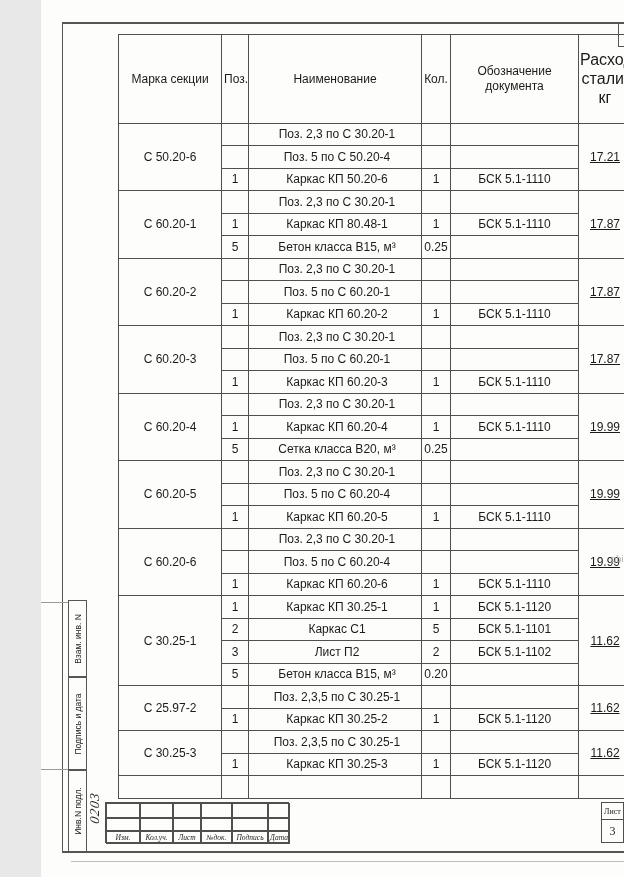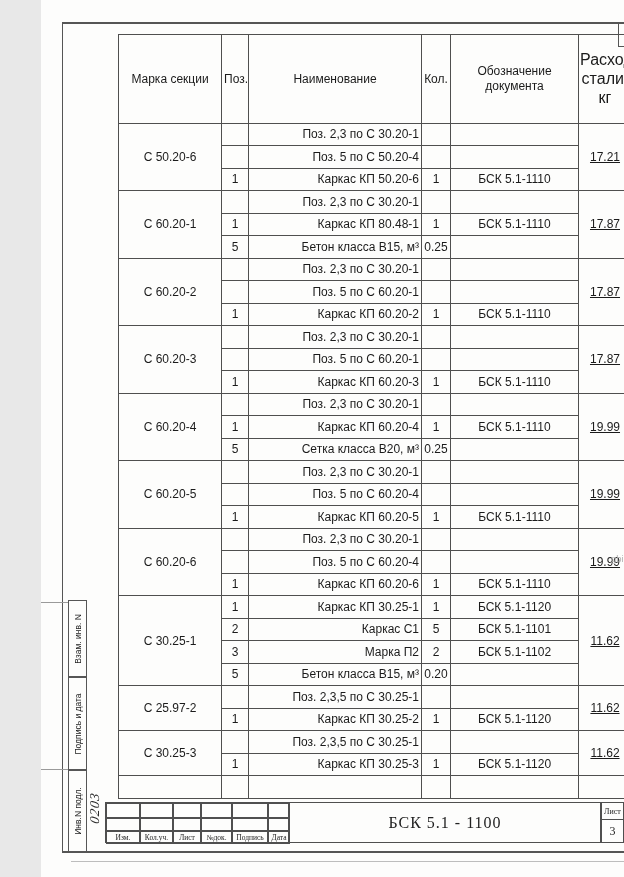--- a/index.html
+++ b/index.html
@@ -17,41 +17,41 @@
   
   table.spec{position:absolute;left:77px;top:34px;width:513px;border-collapse:collapse;
              table-layout:fixed;border:1.5px solid #4a4a4a;}
   .spec col.w-mark{width:103px;} .spec col.w-pos{width:27px;} .spec col.w-name{width:173px;}
   .spec col.w-qty{width:29px;} .spec col.w-doc{width:128px;} .spec col.w-steel{width:53px;}
   .spec th,.spec td{border:1px solid #4f4f4f;padding:0 2px;font-weight:normal;
                     font-size:12px;color:#1b1b1b;overflow:hidden;}
   .spec thead th{height:40px;text-align:center;vertical-align:middle;line-height:1.2;}
   .spec th.h-steel{font-size:16px;padding:15px 1px;}
   .spec tbody td{height:21.5px;text-align:center;vertical-align:middle;white-space:nowrap;}
-  .spec td.c-name{text-align:right;padding-left:6px;}
+  .spec td.c-name{text-align:center;padding-left:6px;}
   .spec td.c-mark{font-size:12px;}
   .spec td.c-steel{font-size:12px;text-decoration:underline;}
 
   
   .side-cell{position:absolute;left:27px;width:19px;border:1px solid #565656;box-sizing:border-box;}
   .side-cell .vtext{position:absolute;left:50%;top:50%;transform:translate(-50%,-50%) rotate(-90deg);
                     white-space:nowrap;font-size:8.5px;color:#222;}
   .side-1{top:600px;height:77px;} .side-2{top:677px;height:93px;} .side-3{top:770px;height:82px;}
 
   .stamp{position:absolute;left:43px;top:776px;width:22px;height:64px;}
   .stamp span{position:absolute;left:50%;top:50%;
               transform:translate(-50%,-50%) rotate(-90deg) skewX(-10deg);
               font-family:"Liberation Serif",serif;font-style:italic;font-size:13.5px;color:#2d2d2d;
               letter-spacing:1px;white-space:nowrap;}
 
   
   .tb-grid{position:absolute;left:64px;top:802px;width:184px;height:41px;
            display:grid;grid-template-columns:34px 33px 28px 31px 36px 22px;
            grid-template-rows:15px 13px 13px;grid-auto-flow:column;
-           border:1px solid #4f4f4f;box-sizing:border-box;}
+           border:1px solid #4f4f4f;box-sizing:border-box;font-style:italic;}
   .tb-cell{border:0.5px solid #4f4f4f;}
   .tb-label{display:flex;align-items:center;justify-content:center;
             font-family:"Liberation Serif",serif;font-size:7.5px;color:#222;white-space:nowrap;overflow:hidden;}
   .tb-doc{position:absolute;left:248px;top:802px;width:312px;height:41px;
           border:1.5px solid #4f4f4f;box-sizing:border-box;
           display:flex;align-items:center;justify-content:center;}
   .tb-doc span{font-family:"Liberation Serif",serif;font-size:16px;letter-spacing:1px;color:#222;}
   .tb-sheet{position:absolute;left:560px;top:802px;width:23px;height:41px;
             border:1.5px solid #4f4f4f;box-sizing:border-box;}
   .tb-sheet-label{height:16px;border-bottom:1px solid #4f4f4f;display:flex;align-items:center;
@@ -248,21 +248,21 @@
           <td rowspan="4" class="c-steel">11.62</td>
         </tr>
         <tr>
           <td class="c-pos">2</td>
           <td class="c-name">Каркас  С1</td>
           <td class="c-qty">5</td>
           <td class="c-doc">БСК 5.1-1101</td>
         </tr>
         <tr>
           <td class="c-pos">3</td>
-          <td class="c-name">Марка П2</td>
+          <td class="c-name">Лист П2</td>
           <td class="c-qty">2</td>
           <td class="c-doc">БСК 5.1-1102</td>
         </tr>
         <tr>
           <td class="c-pos">5</td>
           <td class="c-name">Бетон класса В15, м³</td>
           <td class="c-qty">0.20</td>
           <td class="c-doc"></td>
         </tr>
         <tr>
@@ -331,23 +331,20 @@
       <div class="tb-cell"></div>
       <div class="tb-cell"></div>
       <div class="tb-cell tb-label">№док.</div>
       <div class="tb-cell"></div>
       <div class="tb-cell"></div>
       <div class="tb-cell tb-label">Подпись</div>
       <div class="tb-cell"></div>
       <div class="tb-cell"></div>
       <div class="tb-cell tb-label">Дата</div>
     </div>
-  <div class="tb-doc">
-    <span>БСК 5.1 - 1100</span>
-  </div>
   <div class="tb-sheet">
     <div class="tb-sheet-label">Лист</div>
     <div class="tb-sheet-num">3</div>
   </div>
 
   <div class="watermark">gbi22.ru</div>
 
 </div>
 
 </body></html>

